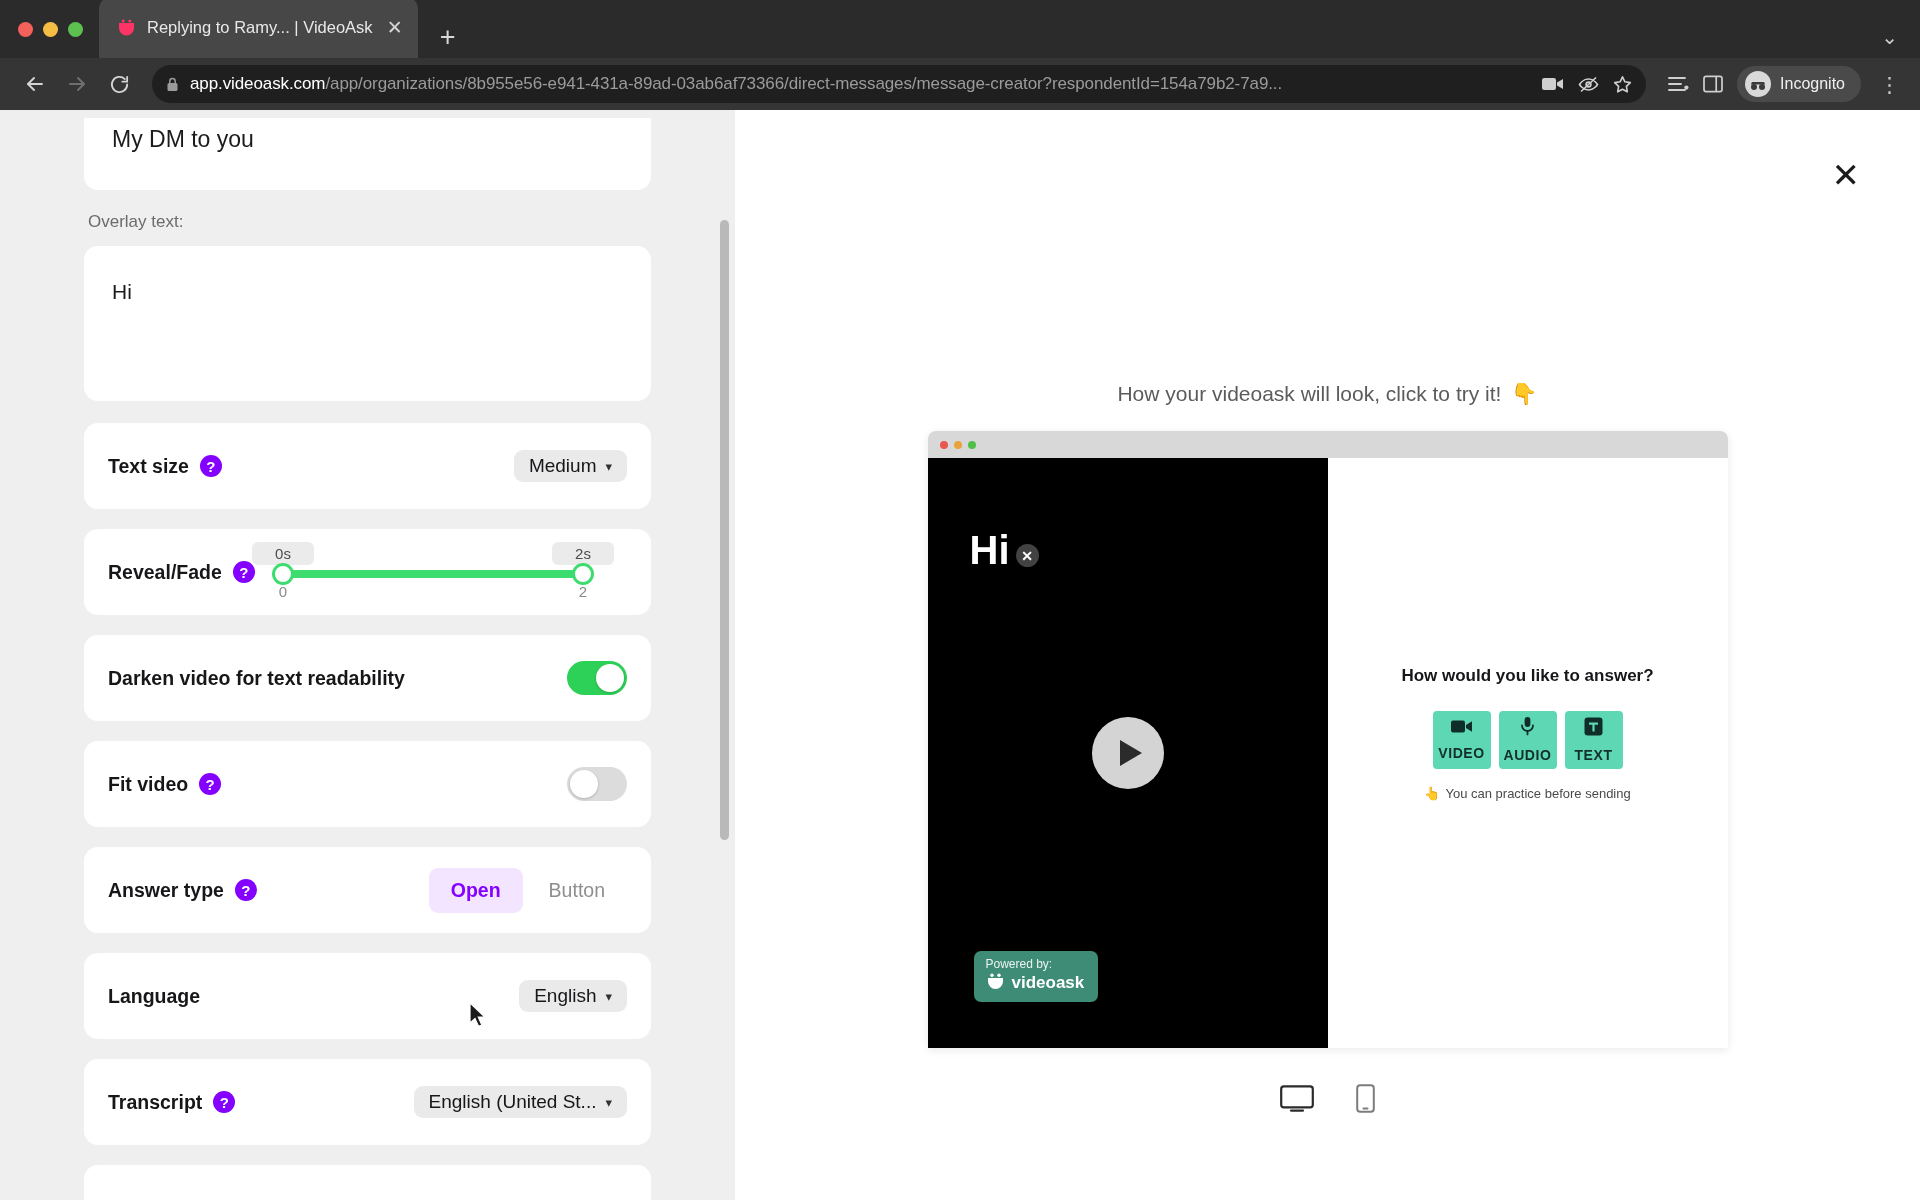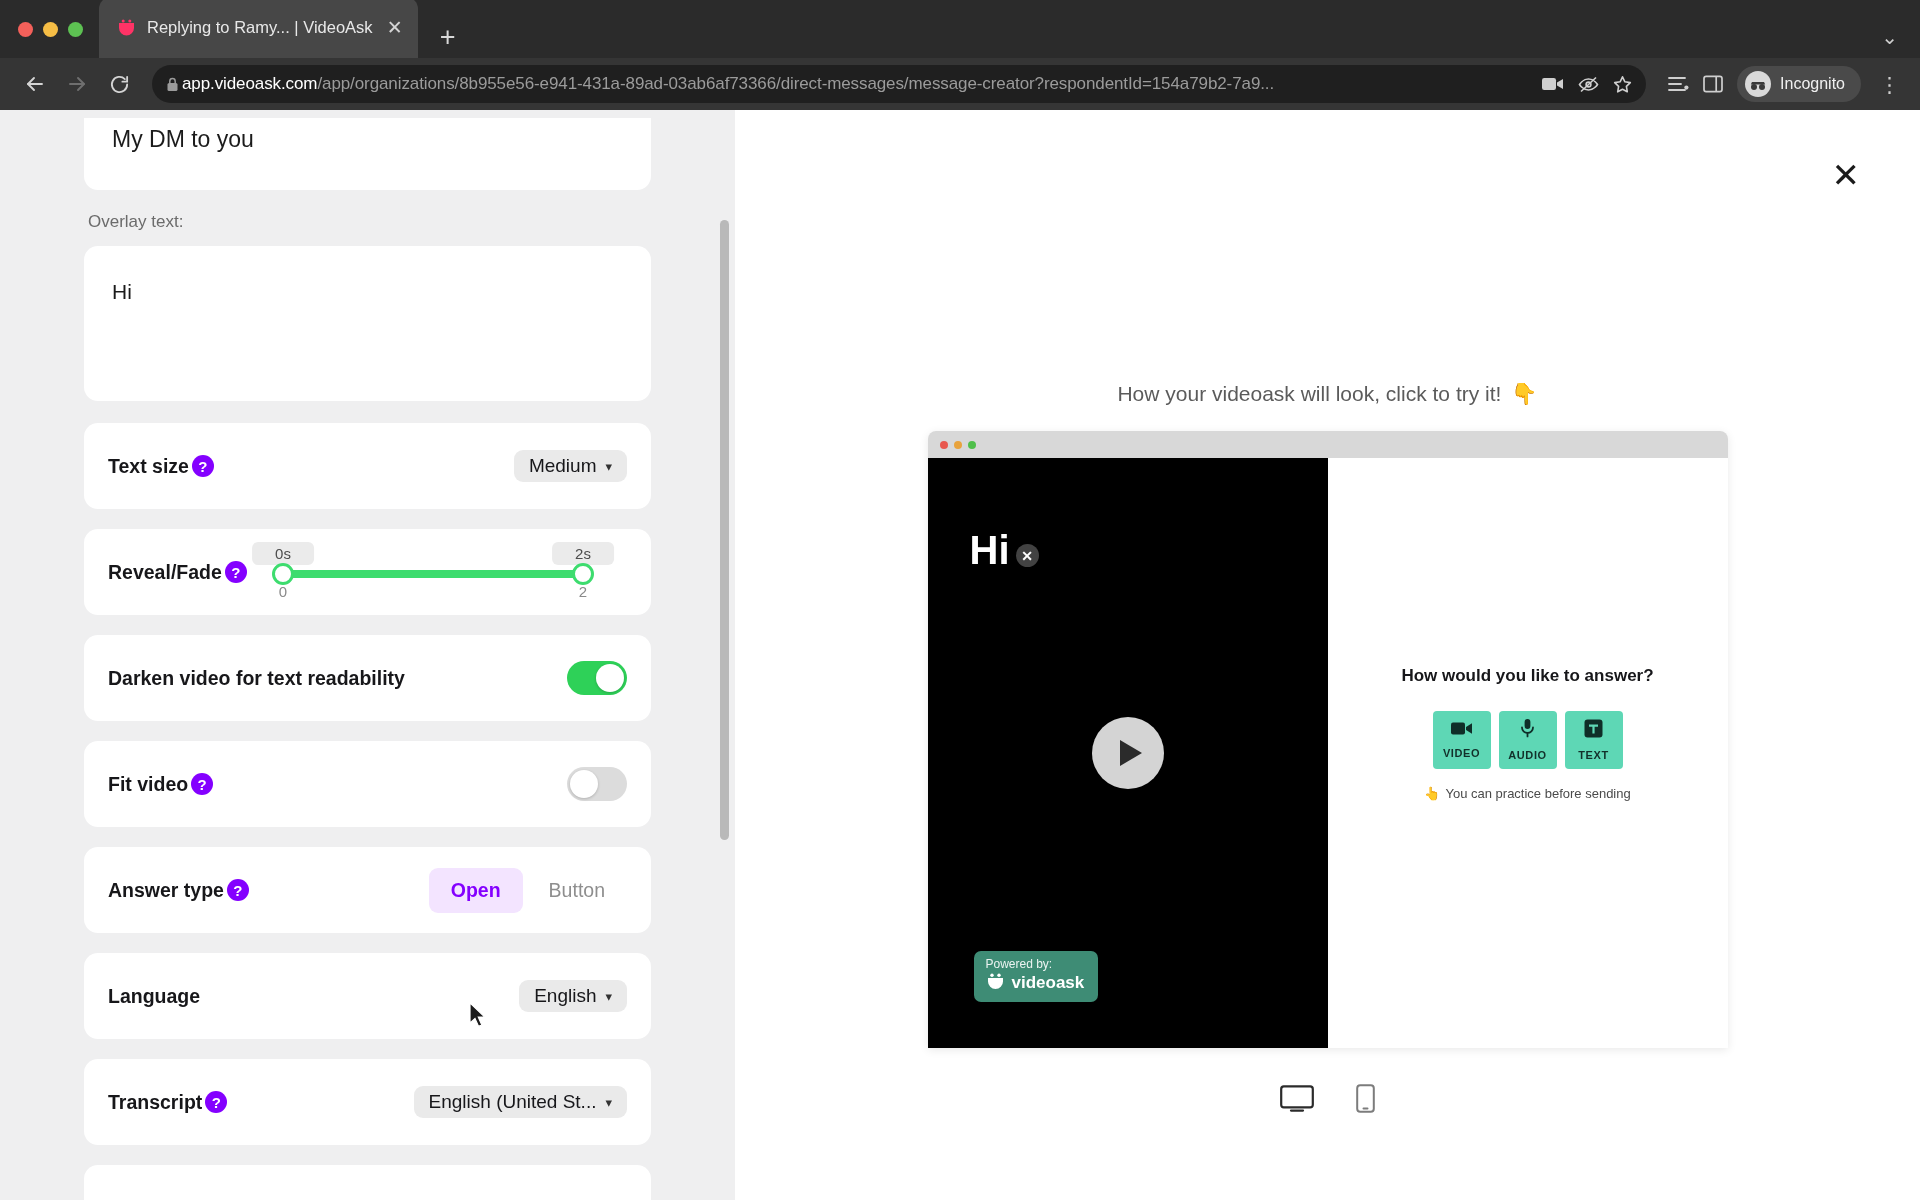--- a/index.html
+++ b/index.html
@@ -82,21 +82,21 @@
   .nav-btn.disabled { color: #6f6f6f; }
   .omnibox {
     flex: 1;
     height: 38px;
     background: #1f1f1f;
     border-radius: 19px;
     display: flex;
     align-items: center;
     padding: 0 14px;
     margin: 0 10px;
-    gap: 2px;
+    gap: 10px;
     overflow: hidden;
   }
   .lock-icon { flex: 0 0 14px; display:flex; align-items:center; }
   .url-text {
     font-size: 17px;
     white-space: nowrap;
     overflow: hidden;
     color: #9b9b9b;
     letter-spacing: -0.1px;
   }
@@ -167,21 +167,21 @@
     border-radius: 14px;
     min-height: 155px;
     padding: 34px 28px;
     margin-bottom: 22px;
   }
   .overlay-value { font-size: 21px; color: #1b1b1b; }
 
   .row-label {
     display: flex;
     align-items: center;
-    gap: 3px;
+    gap: 11px;
     font-size: 19.5px;
     font-weight: bold;
     color: #17171a;
   }
   .help {
     width: 22px; height: 22px; border-radius: 50%;
     background: #8400ff;
     color: #ffffff;
     font-size: 15px;
     font-weight: bold;
@@ -357,21 +357,21 @@
   .ask-q { font-size: 17px; font-weight: bold; color: #17171a; margin-bottom: 25px; }
   .ask-opts { display: flex; gap: 8px; }
   .ask-opt {
     width: 58px; height: 58px;
     background: #5ed7b5;
     border-radius: 4px;
     display: flex; flex-direction: column;
     align-items: center; justify-content: center;
     gap: 7px; cursor: pointer;
   }
-  .ask-opt .lbl { font-size: 11px; font-weight: bold; color: #12302a; letter-spacing: .6px; }
+  .ask-opt .lbl { font-size: 14px; font-weight: bold; color: #12302a; letter-spacing: .6px; }
   .ask-note { margin-top: 17px; font-size: 13px; color: #4a4a4a; display: flex; align-items: center; gap: 5px; }
 
   .device-toggles {
     display: flex; gap: 42px; align-items: center;
     margin-top: 36px;
   }
   .device-btn { cursor: pointer; color: #2b2b2b; }
 </style>
 </head>
 <body>

